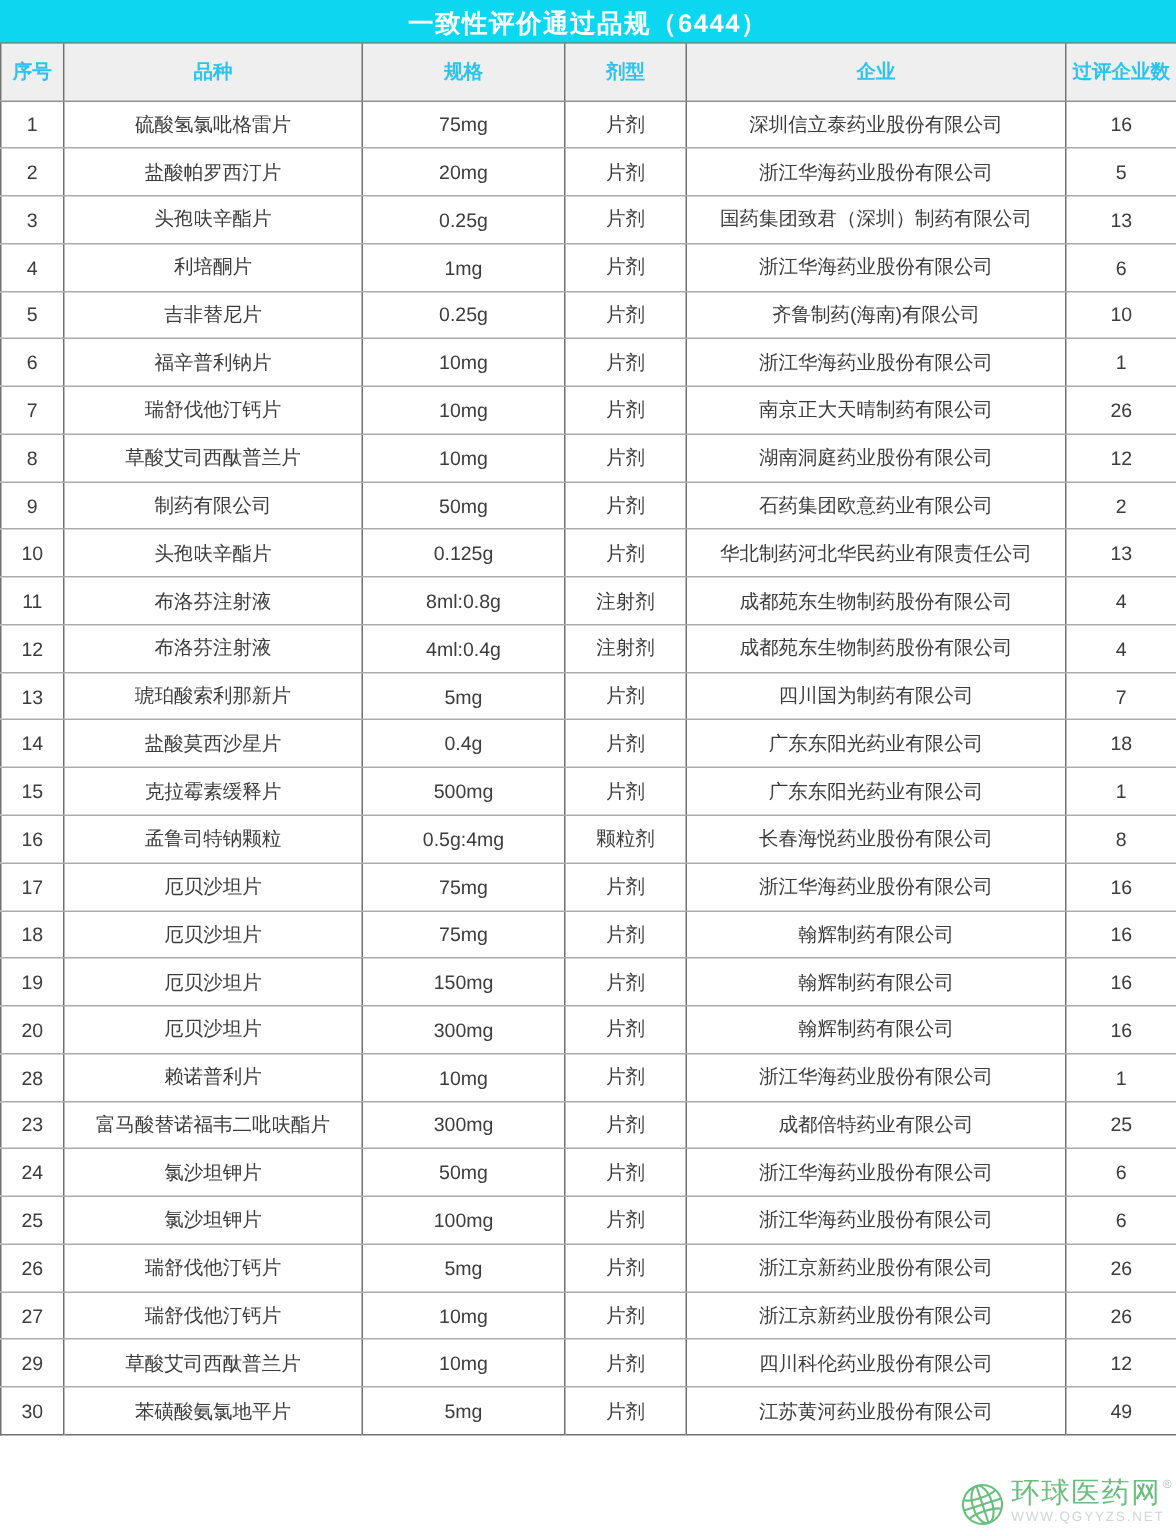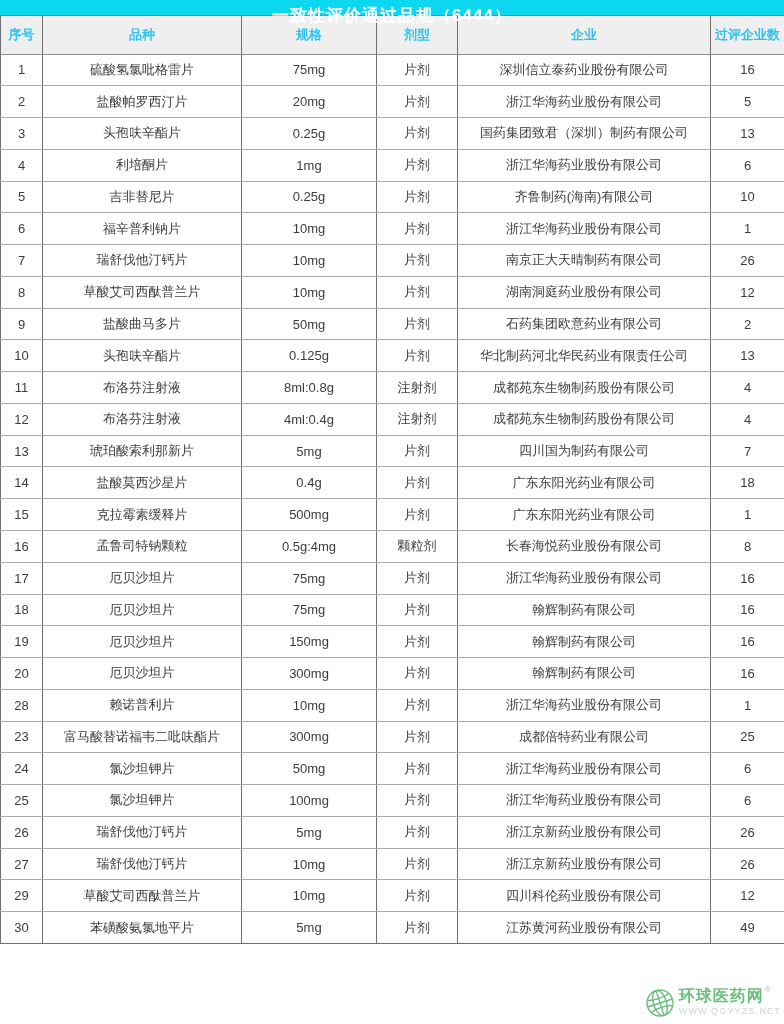--- a/index.html
+++ b/index.html
@@ -8,21 +8,21 @@
     font-family: "Liberation Sans", "DejaVu Sans", sans-serif;
     width: 784px; height: 1024px; overflow: hidden;
   }
   .page {
     position: relative;
     width: 784px; height: 1024px;
     background: #ffffff;
     overflow: hidden;
   }
   .title-bar {
-    width: 784px; height: 16px;
+    width: 784px; height: 29px;
     background: #0cd7f1;
     color: #ffffff;
     font-size: 17px;
     font-weight: bold;
     text-align: center;
     line-height: 31px;
     letter-spacing: 1px;
     border-bottom: 1px solid #5e8d9d;
   }
   table.drug-table {
@@ -79,22 +79,22 @@
     align-items: flex-start;
     gap: 3px;
     opacity: 0.82;
     pointer-events: none;
   }
   .wm-globe { width: 32px; height: 32px; margin-top: 1px; }
   .wm-text { display: flex; flex-direction: column; align-items: flex-start; }
   .wm-name-row { display: flex; align-items: flex-start; }
   .wm-name {
     color: #49b062;
-    font-size: 16px;
-    font-weight: bold;
+    font-size: 19px;
+    font-weight: normal;
     letter-spacing: 1px;
     line-height: 19px;
     text-shadow: 0 0 1px #ffffff;
   }
   .wm-reg {
     color: #9fb3a6;
     font-size: 8px;
     line-height: 8px;
     margin-left: 1px;
   }
@@ -193,21 +193,21 @@
         <tr>
       <td>8</td>
       <td>草酸艾司西酞普兰片</td>
       <td>10mg</td>
       <td>片剂</td>
       <td>湖南洞庭药业股份有限公司</td>
       <td>12</td>
     </tr>
         <tr>
       <td>9</td>
-      <td>盐酸曲马多片</td>
+      <td>制药有限公司</td>
       <td>50mg</td>
       <td>片剂</td>
       <td>石药集团欧意药业有限公司</td>
       <td>2</td>
     </tr>
         <tr>
       <td>10</td>
       <td>头孢呋辛酯片</td>
       <td>0.125g</td>
       <td>片剂</td>

